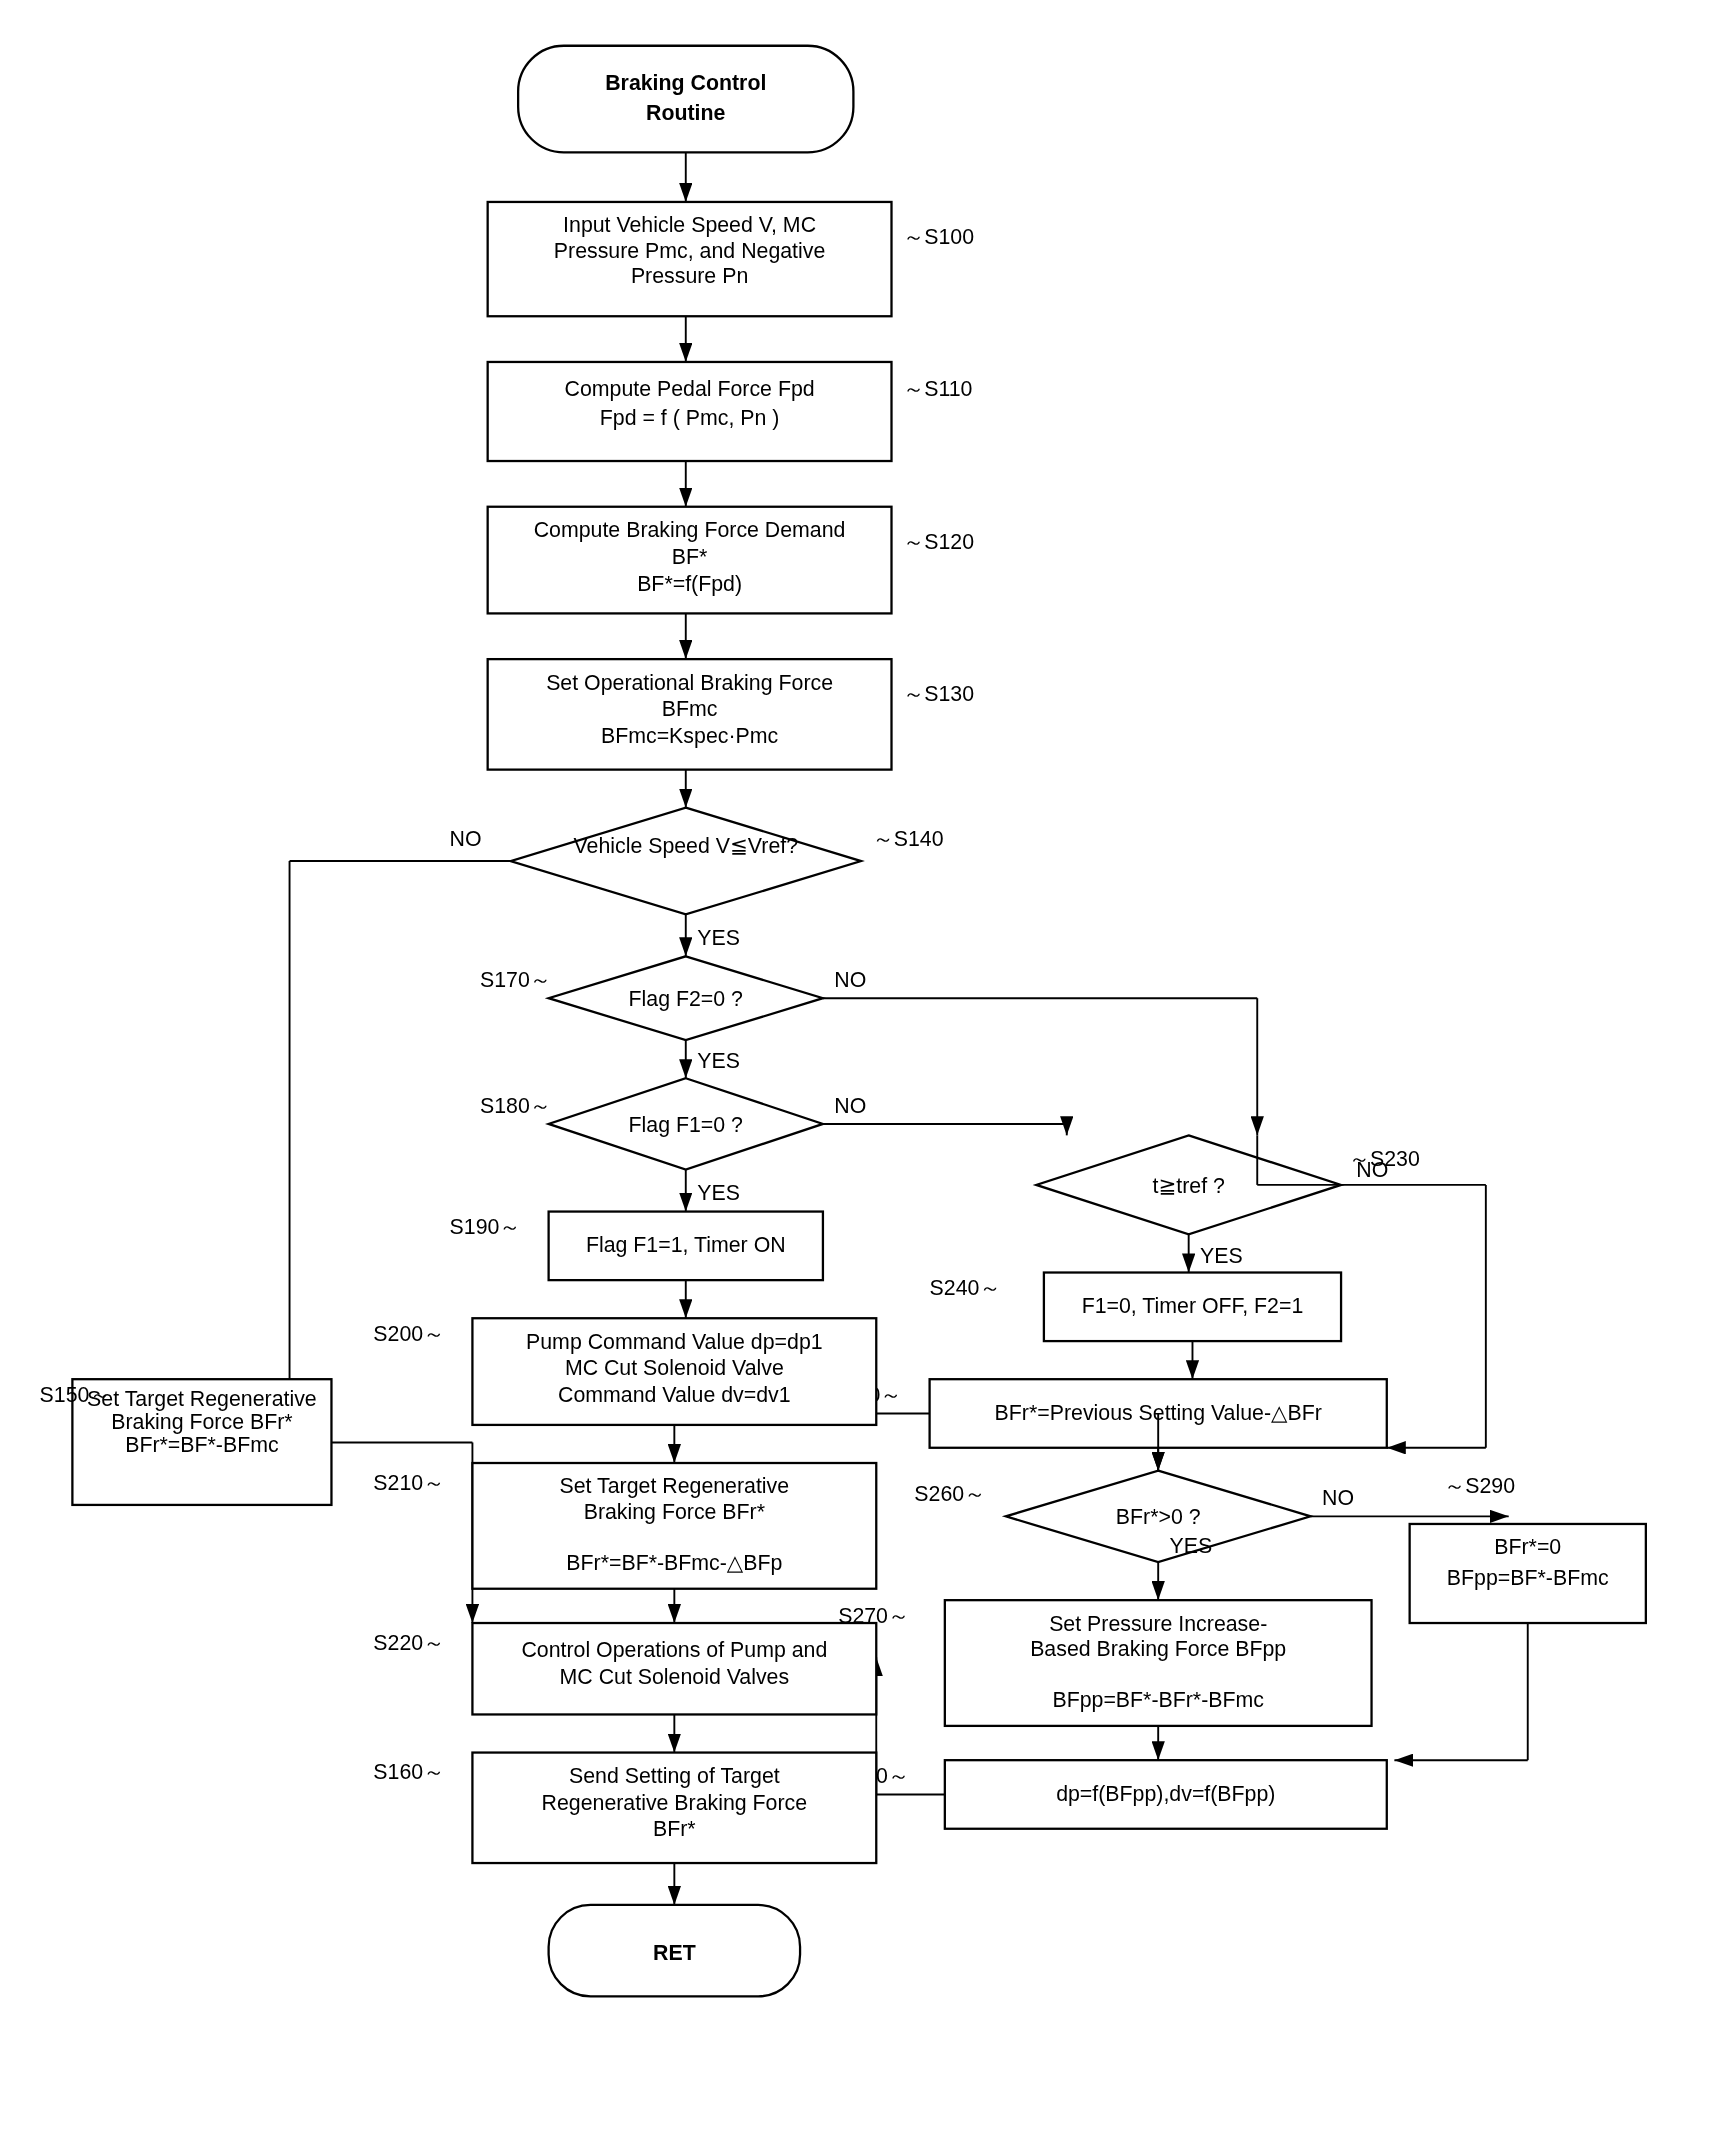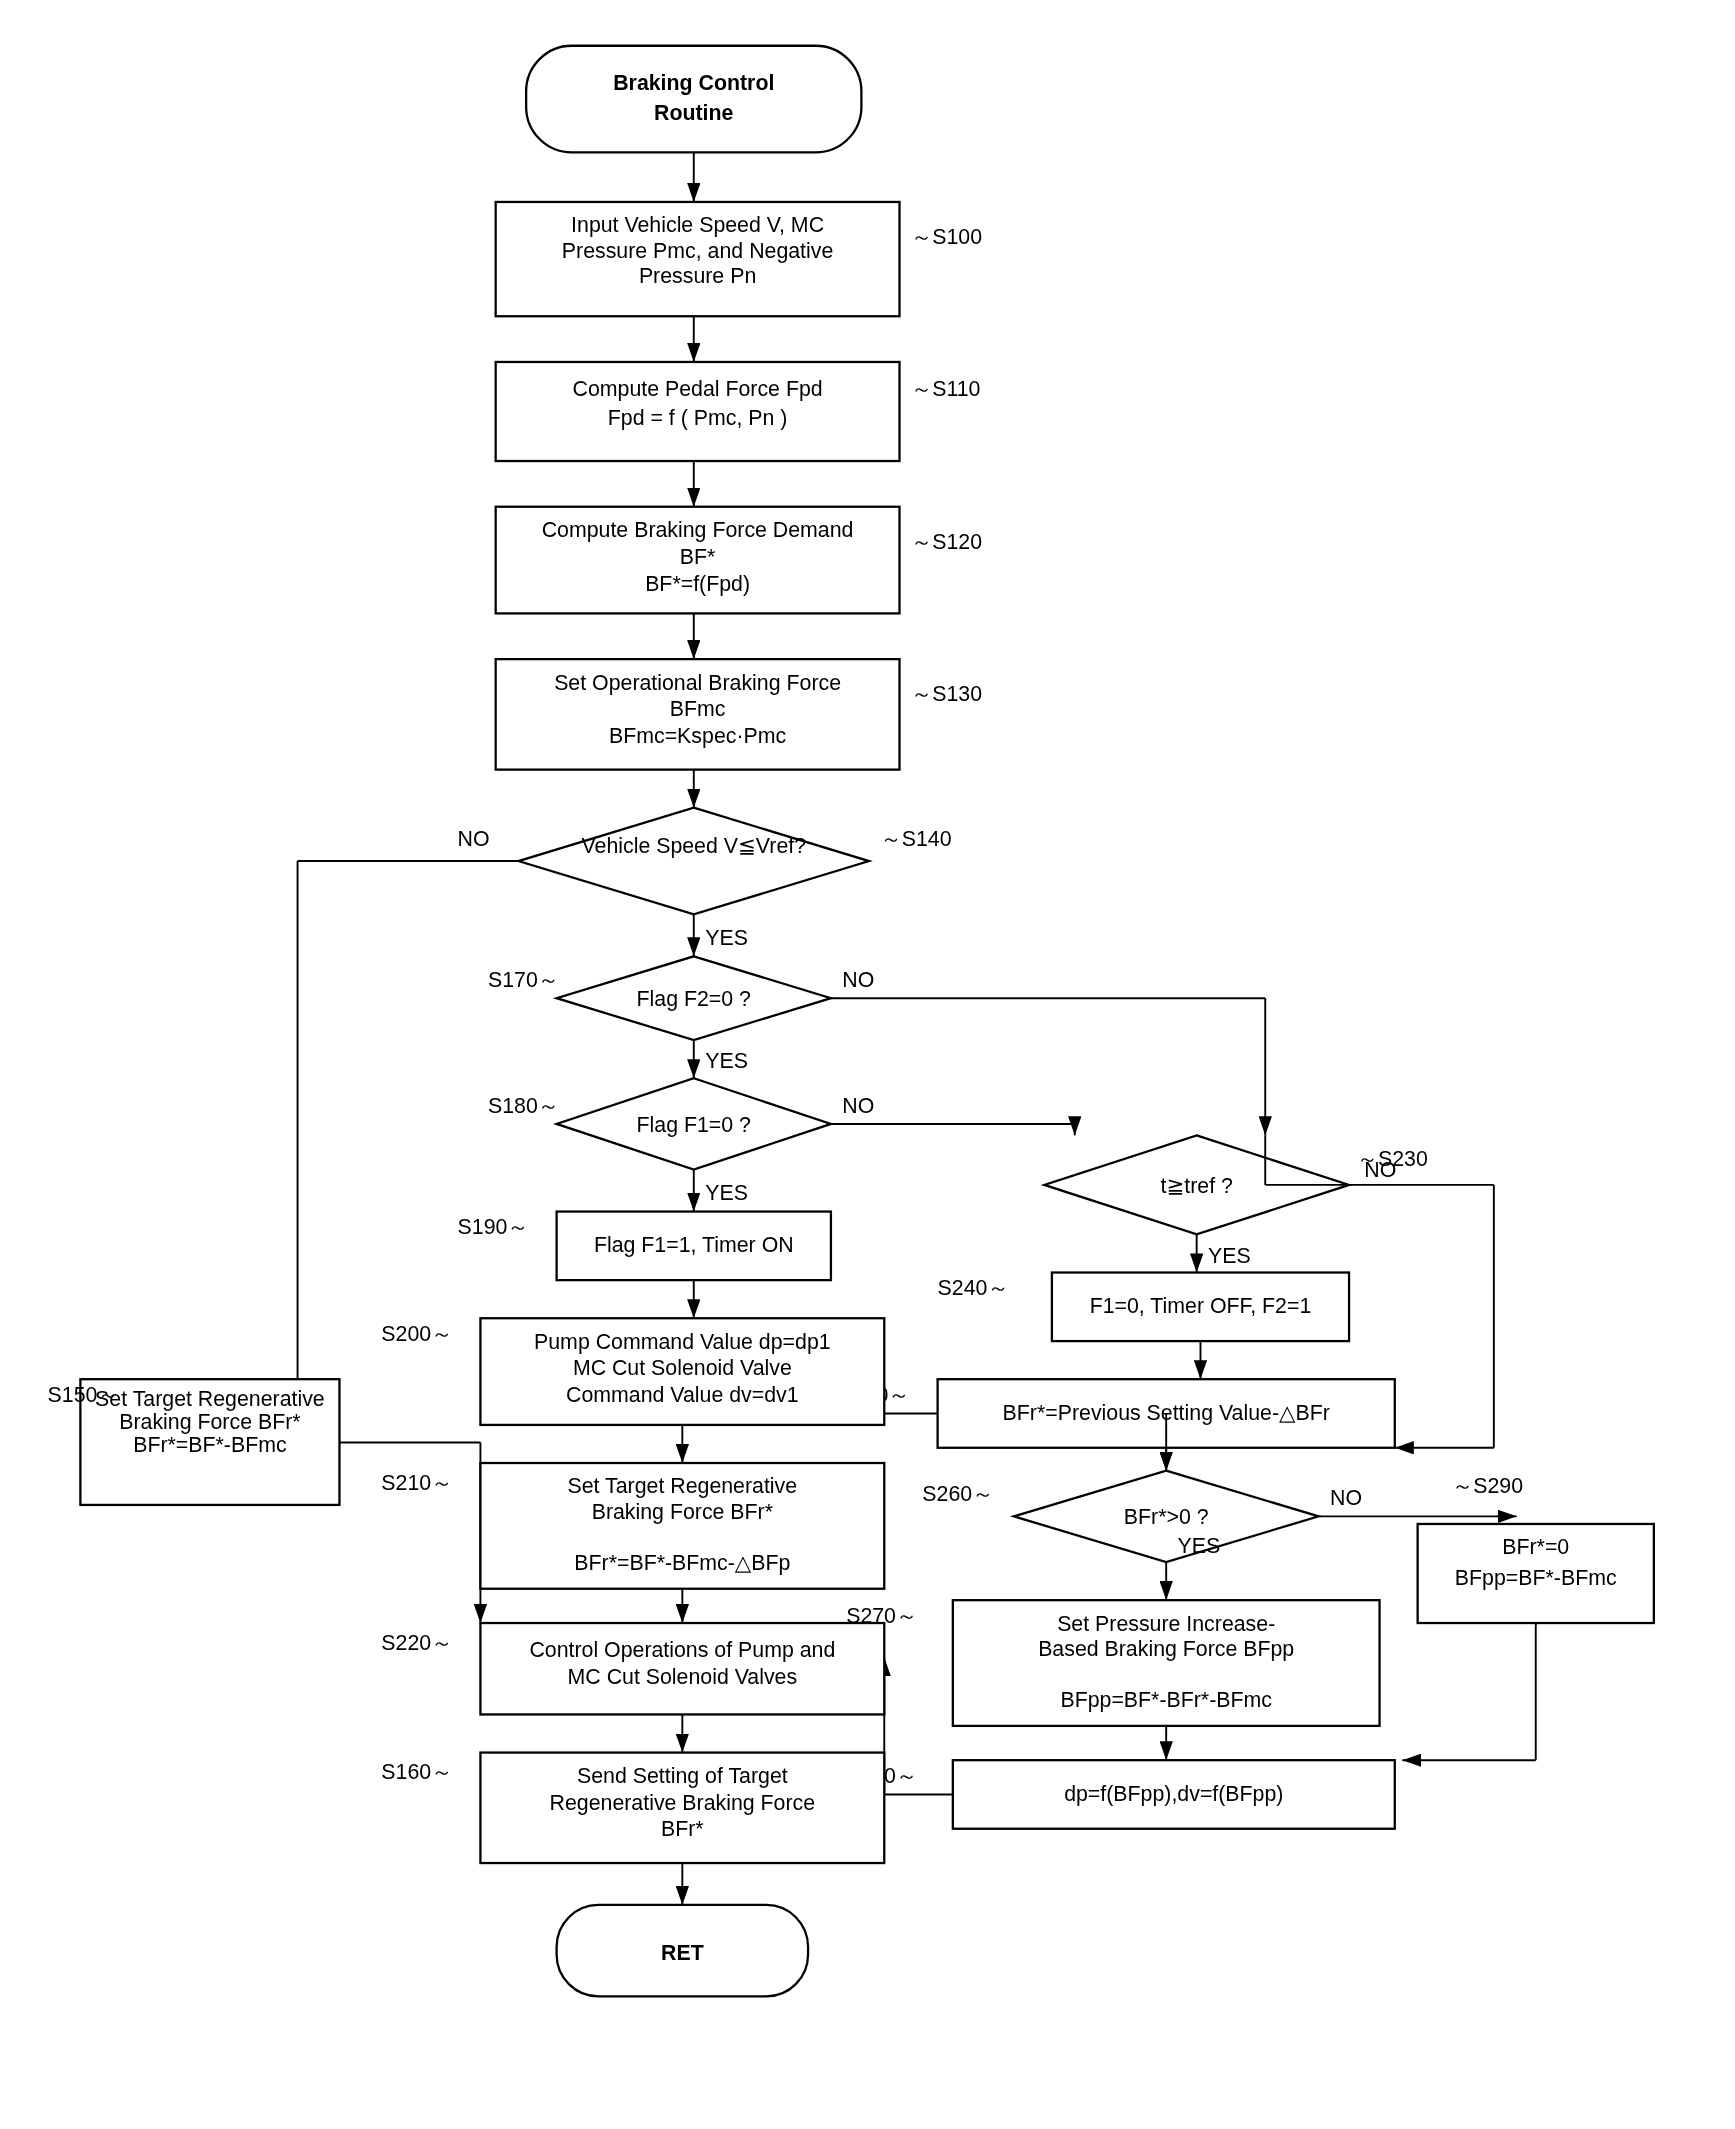--- a/index.html
+++ b/index.html
@@ -9,21 +9,20 @@
       width: 1735px;
       height: 2129px;
       position: relative;
       overflow: hidden;
     }
     .flowchart {
       position: absolute;
       top: 0; left: 0;
       width: 1735px;
       height: 2129px;
-      padding-left: 8px;
     }
     svg {
       width: 1735px;
       height: 2129px;
     }
     text {
       font-family: Arial, sans-serif;
       font-size: 28px;
       fill: #000;
     }

